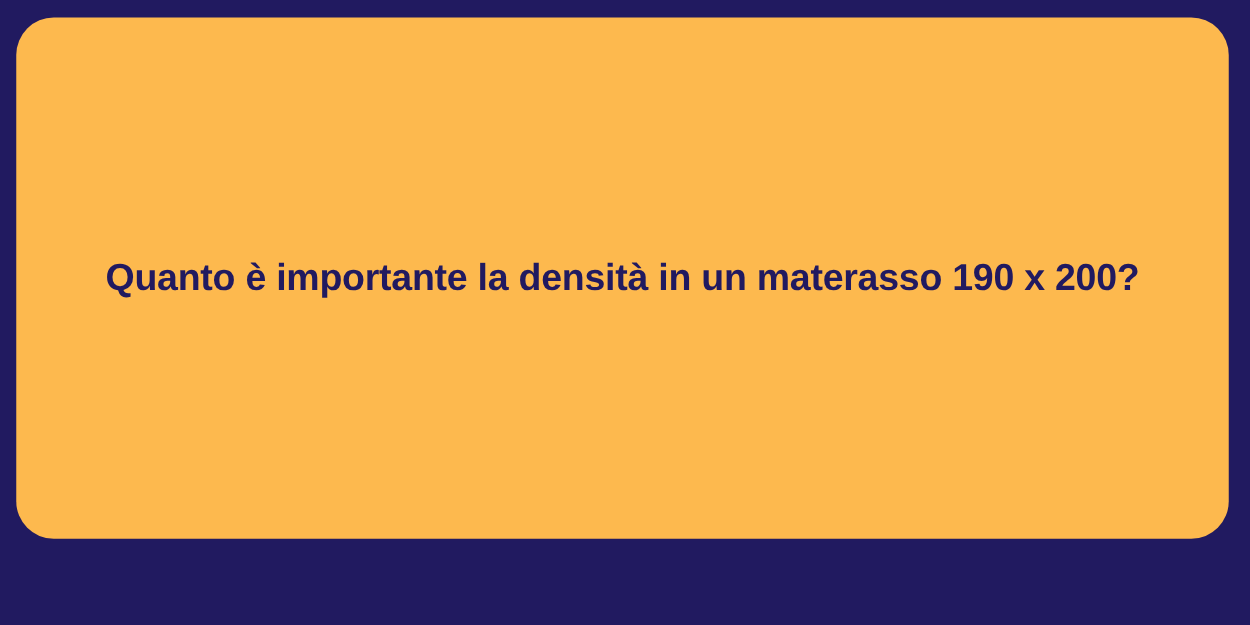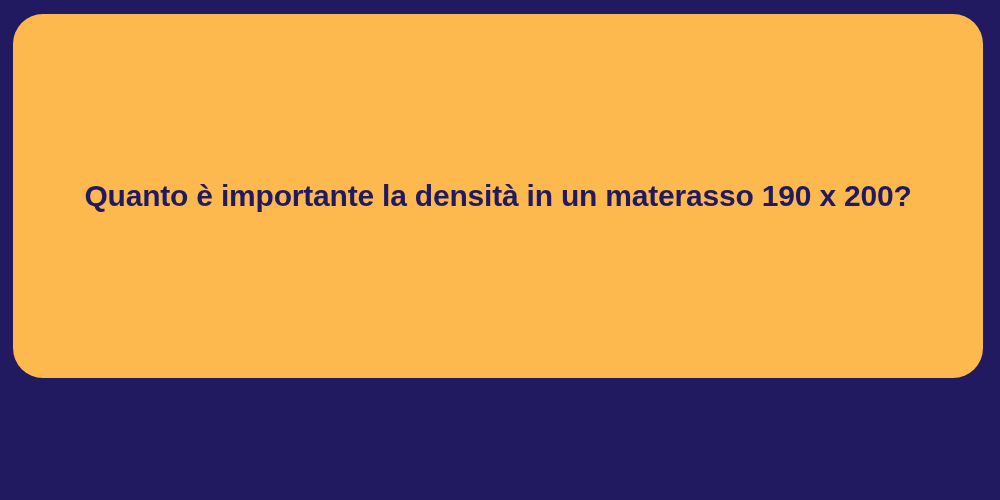--- a/index.html
+++ b/index.html
@@ -19,21 +19,21 @@
     height: 500px;
     box-sizing: border-box;
     background: #211a60;
   }
 
   #content-panel {
     position: absolute;
     left: 13px;
     top: 14px;
     width: 970px;
-    height: 364px;
+    height: 417px;
     box-sizing: border-box;
     background: #fdb94e;
     border-radius: 30px;
     display: flex;
     align-items: center;
     justify-content: center;
     overflow: hidden;
   }
 
   #headline {

